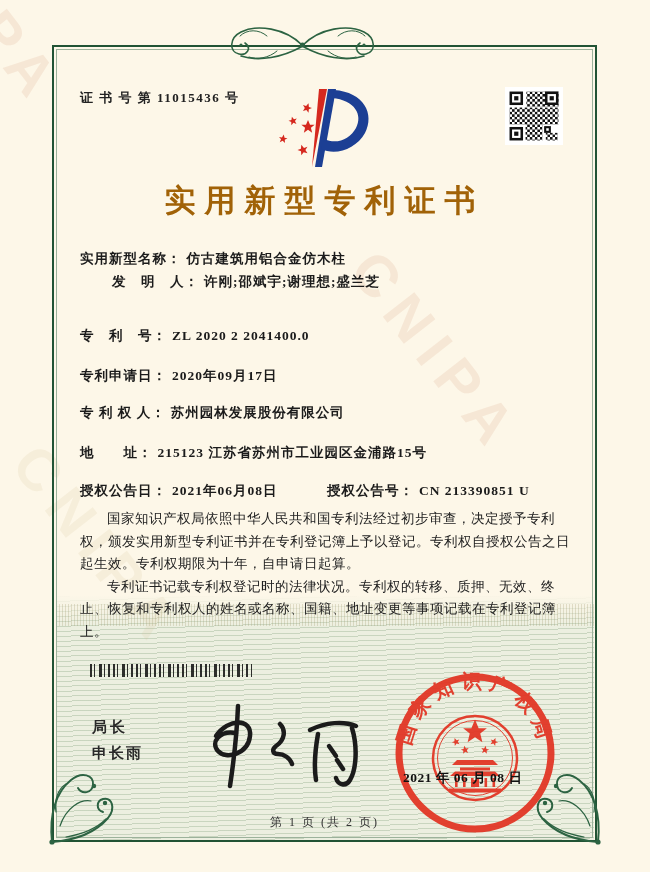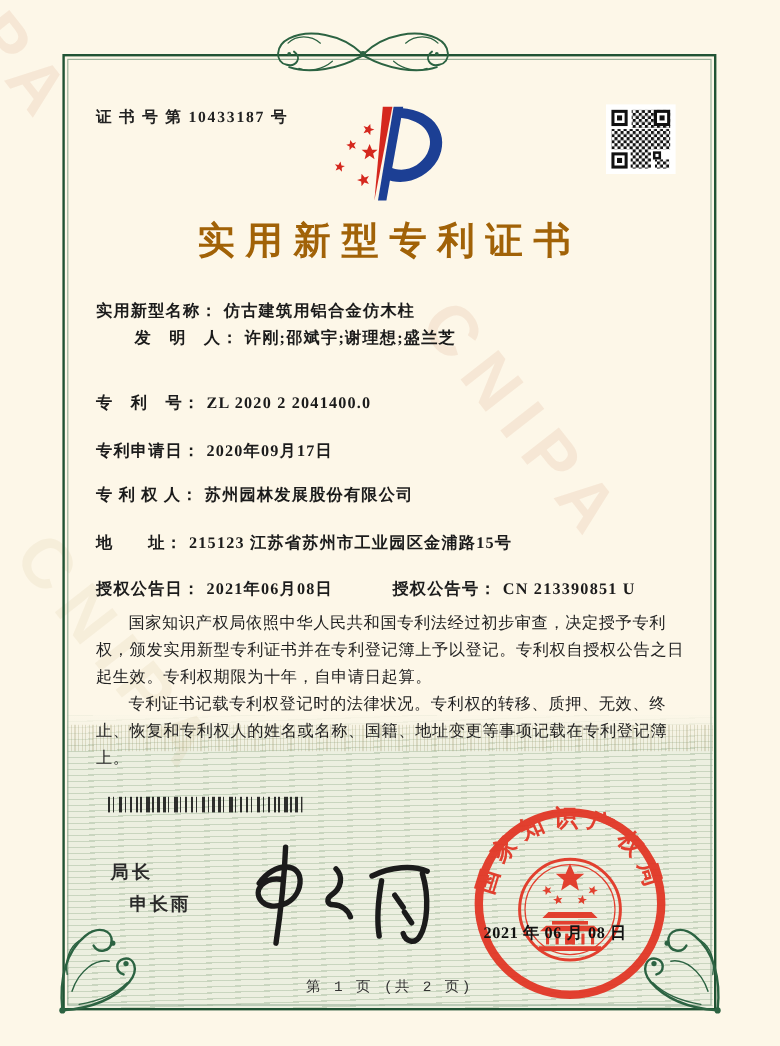--- a/index.html
+++ b/index.html
@@ -59,27 +59,27 @@
   .barcode{position:absolute;left:90px;top:664px;width:162px;height:13px;z-index:3;opacity:.88;
     background-image:repeating-linear-gradient(90deg,
       #141414 0 2px, transparent 2px 4px,
       #141414 4px 5px, transparent 5px 9px,
       #141414 9px 12px, transparent 12px 14px,
       #141414 14px 15px, transparent 15px 18px,
       #141414 18px 20px, transparent 20px 23px);}
   .signer-title{position:absolute;left:92px;top:718px;z-index:3;
     font:bold 15px "Liberation Sans","DejaVu Sans",sans-serif;color:#2a2a2a;letter-spacing:3px;}
   .signer-name{position:absolute;left:92px;top:744px;z-index:3;
-    font:bold 15px "Liberation Sans","DejaVu Sans",sans-serif;color:#2a2a2a;letter-spacing:2px;margin-left:16px;}
+    font:bold 15px "Liberation Sans","DejaVu Sans",sans-serif;color:#2a2a2a;letter-spacing:2px;}
   .signature{position:absolute;left:188px;top:696px;z-index:3;}
   .seal{position:absolute;left:392px;top:670px;z-index:4;opacity:.93;}
   .seal-date{position:absolute;left:403px;top:769px;z-index:5;
     font-size:13.5px;font-weight:600;letter-spacing:.5px;color:#111;white-space:nowrap;}
   .page-num{position:absolute;left:52px;right:53px;top:814px;z-index:3;
-    text-align:center;font-size:12px;color:#333;letter-spacing:2px;font-family:Liberation Mono, monospace;}
+    text-align:center;font-size:12px;color:#333;letter-spacing:2px;}
 </style>
 </head>
 <body>
 
 <div class="page">
 
   <div class="wm" style="left:-68px;top:-110px;">CNIPA</div>
   <div class="wm" style="left:390px;top:238px;">CNIPA</div>
   <div class="wm light" style="left:52px;top:432px;">CNIPA</div>
 
@@ -125,21 +125,21 @@
       <path d="M16,100 C42,98 60,90 72,76 C80,66 76,55 67,57 C60,59 60,68 67,70"></path>
       <path d="M24,84 C30,66 44,57 55,59" stroke-width="1.2"></path>
       <path d="M30,95 C48,92 62,85 70,77" stroke-width="1.2"></path>
       <path d="M20,70 C18,58 22,47 30,42" stroke-width="1.2"></path>
     </g>
     <circle cx="58" cy="44" r="2.2" fill="#2c6342"></circle>
     <circle cx="69" cy="61" r="2.2" fill="#2c6342"></circle>
     <circle cx="16" cy="100" r="2.6" fill="#2c6342"></circle>
   </svg>
 
-  <div class="cert-no">证 书 号 第 10433187 号</div>
+  <div class="cert-no">证 书 号 第 11015436 号</div>
 
   <svg class="logo" width="132" height="82" viewBox="0 0 132 82">
     <defs>
       <path id="star5" d="M0,-10 L2.9,-3.1 L9.5,-3.1 L4.2,1.2 L5.9,8.1 L0,4.1 L-5.9,8.1 L-4.2,1.2 L-9.5,-3.1 L-2.9,-3.1 Z"></path>
     </defs>
     <polygon points="57,2 65,2 50,80" fill="#d5281e"></polygon>
     <polygon points="66,2 74,2 60,80 53,80" fill="#1c3f94"></polygon>
     <path d="M72,3 C102,5 113,27 103,46 C94,62 74,69 59,62 L62,52 C75,58 88,52 94,41 C101,28 93,13 70,11 Z" fill="#1c3f94"></path>
     <use href="#star5" transform="translate(45,21) scale(0.5) rotate(18)" fill="#d5281e"></use>
     <use href="#star5" transform="translate(31,34) scale(0.45) rotate(-14)" fill="#d5281e"></use>

